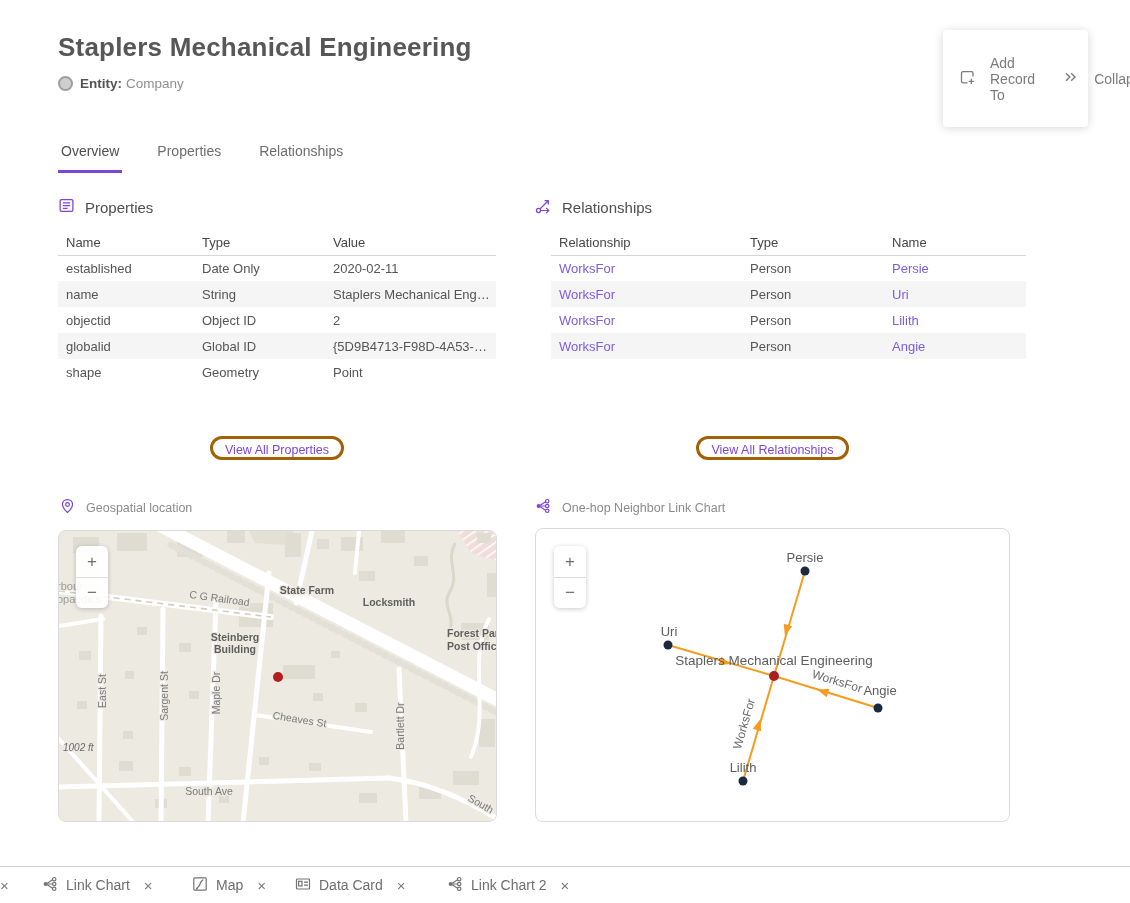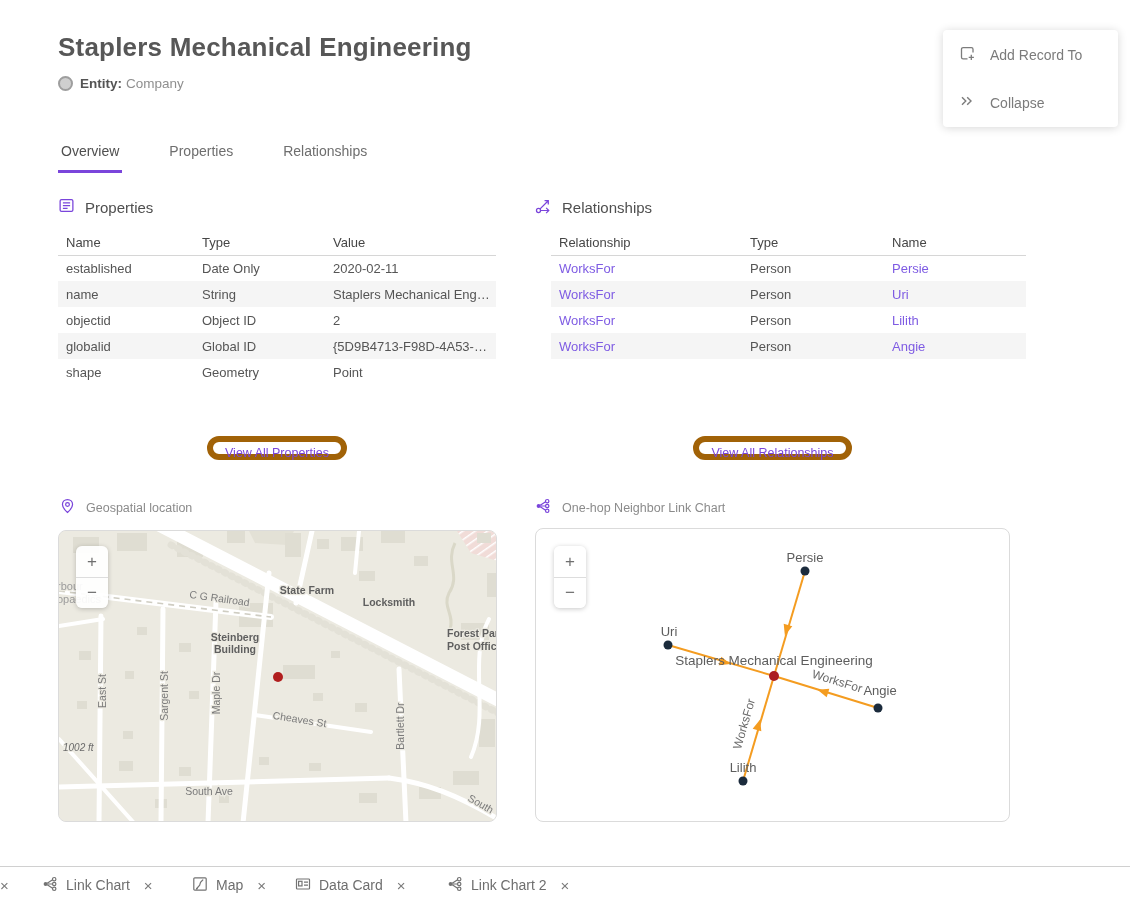--- a/index.html
+++ b/index.html
@@ -8,45 +8,45 @@
   #app { position:relative; width:1130px; height:903px; background:#fff; }
 
   
   .page-title { position:absolute; left:58px; top:32px; font-size:26px; font-weight:600; color:#575757; letter-spacing:.2px; }
   .entity-row { position:absolute; left:58px; top:76px; display:flex; align-items:center; gap:7px; font-size:13.5px; }
   .entity-dot { width:15px; height:15px; border-radius:50%; background:#cfcfcf; border:2px solid #9e9e9e; }
   .entity-key { font-weight:700; color:#545454; }
   .entity-val { color:#8f8f8f; margin-left:4px; }
 
   
-  .menu-card { position:absolute; left:943px; top:30px; width:175px; height:97px; background:#fff; border-radius:4px;
-               box-shadow:0 1px 10px rgba(0,0,0,.16); padding:14px 15px; display:flex; flex-direction:column; gap:27px; }
+  .menu-card { position:absolute; left:943px; top:30px; width:145px; height:97px; background:#fff; border-radius:4px;
+               box-shadow:0 1px 10px rgba(0,0,0,.16); padding:14px 15px; display:flex; flex-direction:row; gap:27px; }
   .menu-item { display:flex; align-items:center; gap:14px; font-size:14px; color:#7b7b7b; cursor:pointer; }
   .menu-item svg { flex:0 0 auto; }
 
   
-  .tabs { position:absolute; left:58px; top:143px; display:flex; gap:44px; font-size:14px; color:#6e6e6e; }
+  .tabs { position:absolute; left:58px; top:143px; display:flex; gap:32px; font-size:14px; color:#6e6e6e; }
   .tab { padding:0 3px 11px 3px; cursor:pointer; }
   .tab.active { color:#4f4f4f; border-bottom:3px solid #7a45db; }
 
   
   .sec-head { position:absolute; display:flex; align-items:center; gap:10px; font-size:15px; color:#4f4f4f; }
   .sub-head { position:absolute; display:flex; align-items:center; gap:11px; font-size:12.5px; color:#8b8b8b; }
 
   
   .data-table { position:absolute; border-collapse:collapse; table-layout:fixed; font-size:13px; color:#555; }
   .data-table th { text-align:left; font-weight:400; color:#464646; font-size:13px; height:25px; padding:0 8px;
                    border-bottom:1px solid #d6d6d6; }
   .data-table td { height:26px; padding:0 8px; white-space:nowrap; overflow:hidden; }
   .data-table tbody tr:nth-child(even) td { background:#f5f5f5; }
   .tlink { color:#7e5be3; cursor:pointer; }
 
   
   .viewall-wrap { position:absolute; top:436px; text-align:center; }
-  .viewall-btn { display:inline-block; border:6px solid #a16207; color:#7a45db; background:#fff; border-radius:13px;
+  .viewall-btn { display:inline-block; border:3px solid #a16207; color:#7a45db; background:#fff; border-radius:13px;
                  font-size:12.5px; line-height:22px; height:24px; padding:0 12px; cursor:pointer; font-family:inherit; }
 
   
   .map-card { position:absolute; left:58px; top:530px; width:439px; height:292px; border:1px solid #dbdbdb;
               border-radius:8px; overflow:hidden; background:#eceae1; }
   .chart-card { position:absolute; left:535px; top:528px; width:475px; height:294px; border:1px solid #dbdbdb;
                 border-radius:8px; overflow:hidden; background:#fff; }
 
   .zoom-ctl { position:absolute; width:32px; background:rgba(255,255,255,.92); border-radius:6px;
               box-shadow:0 1px 5px rgba(0,0,0,.22); display:flex; flex-direction:column; overflow:hidden; z-index:5; }

